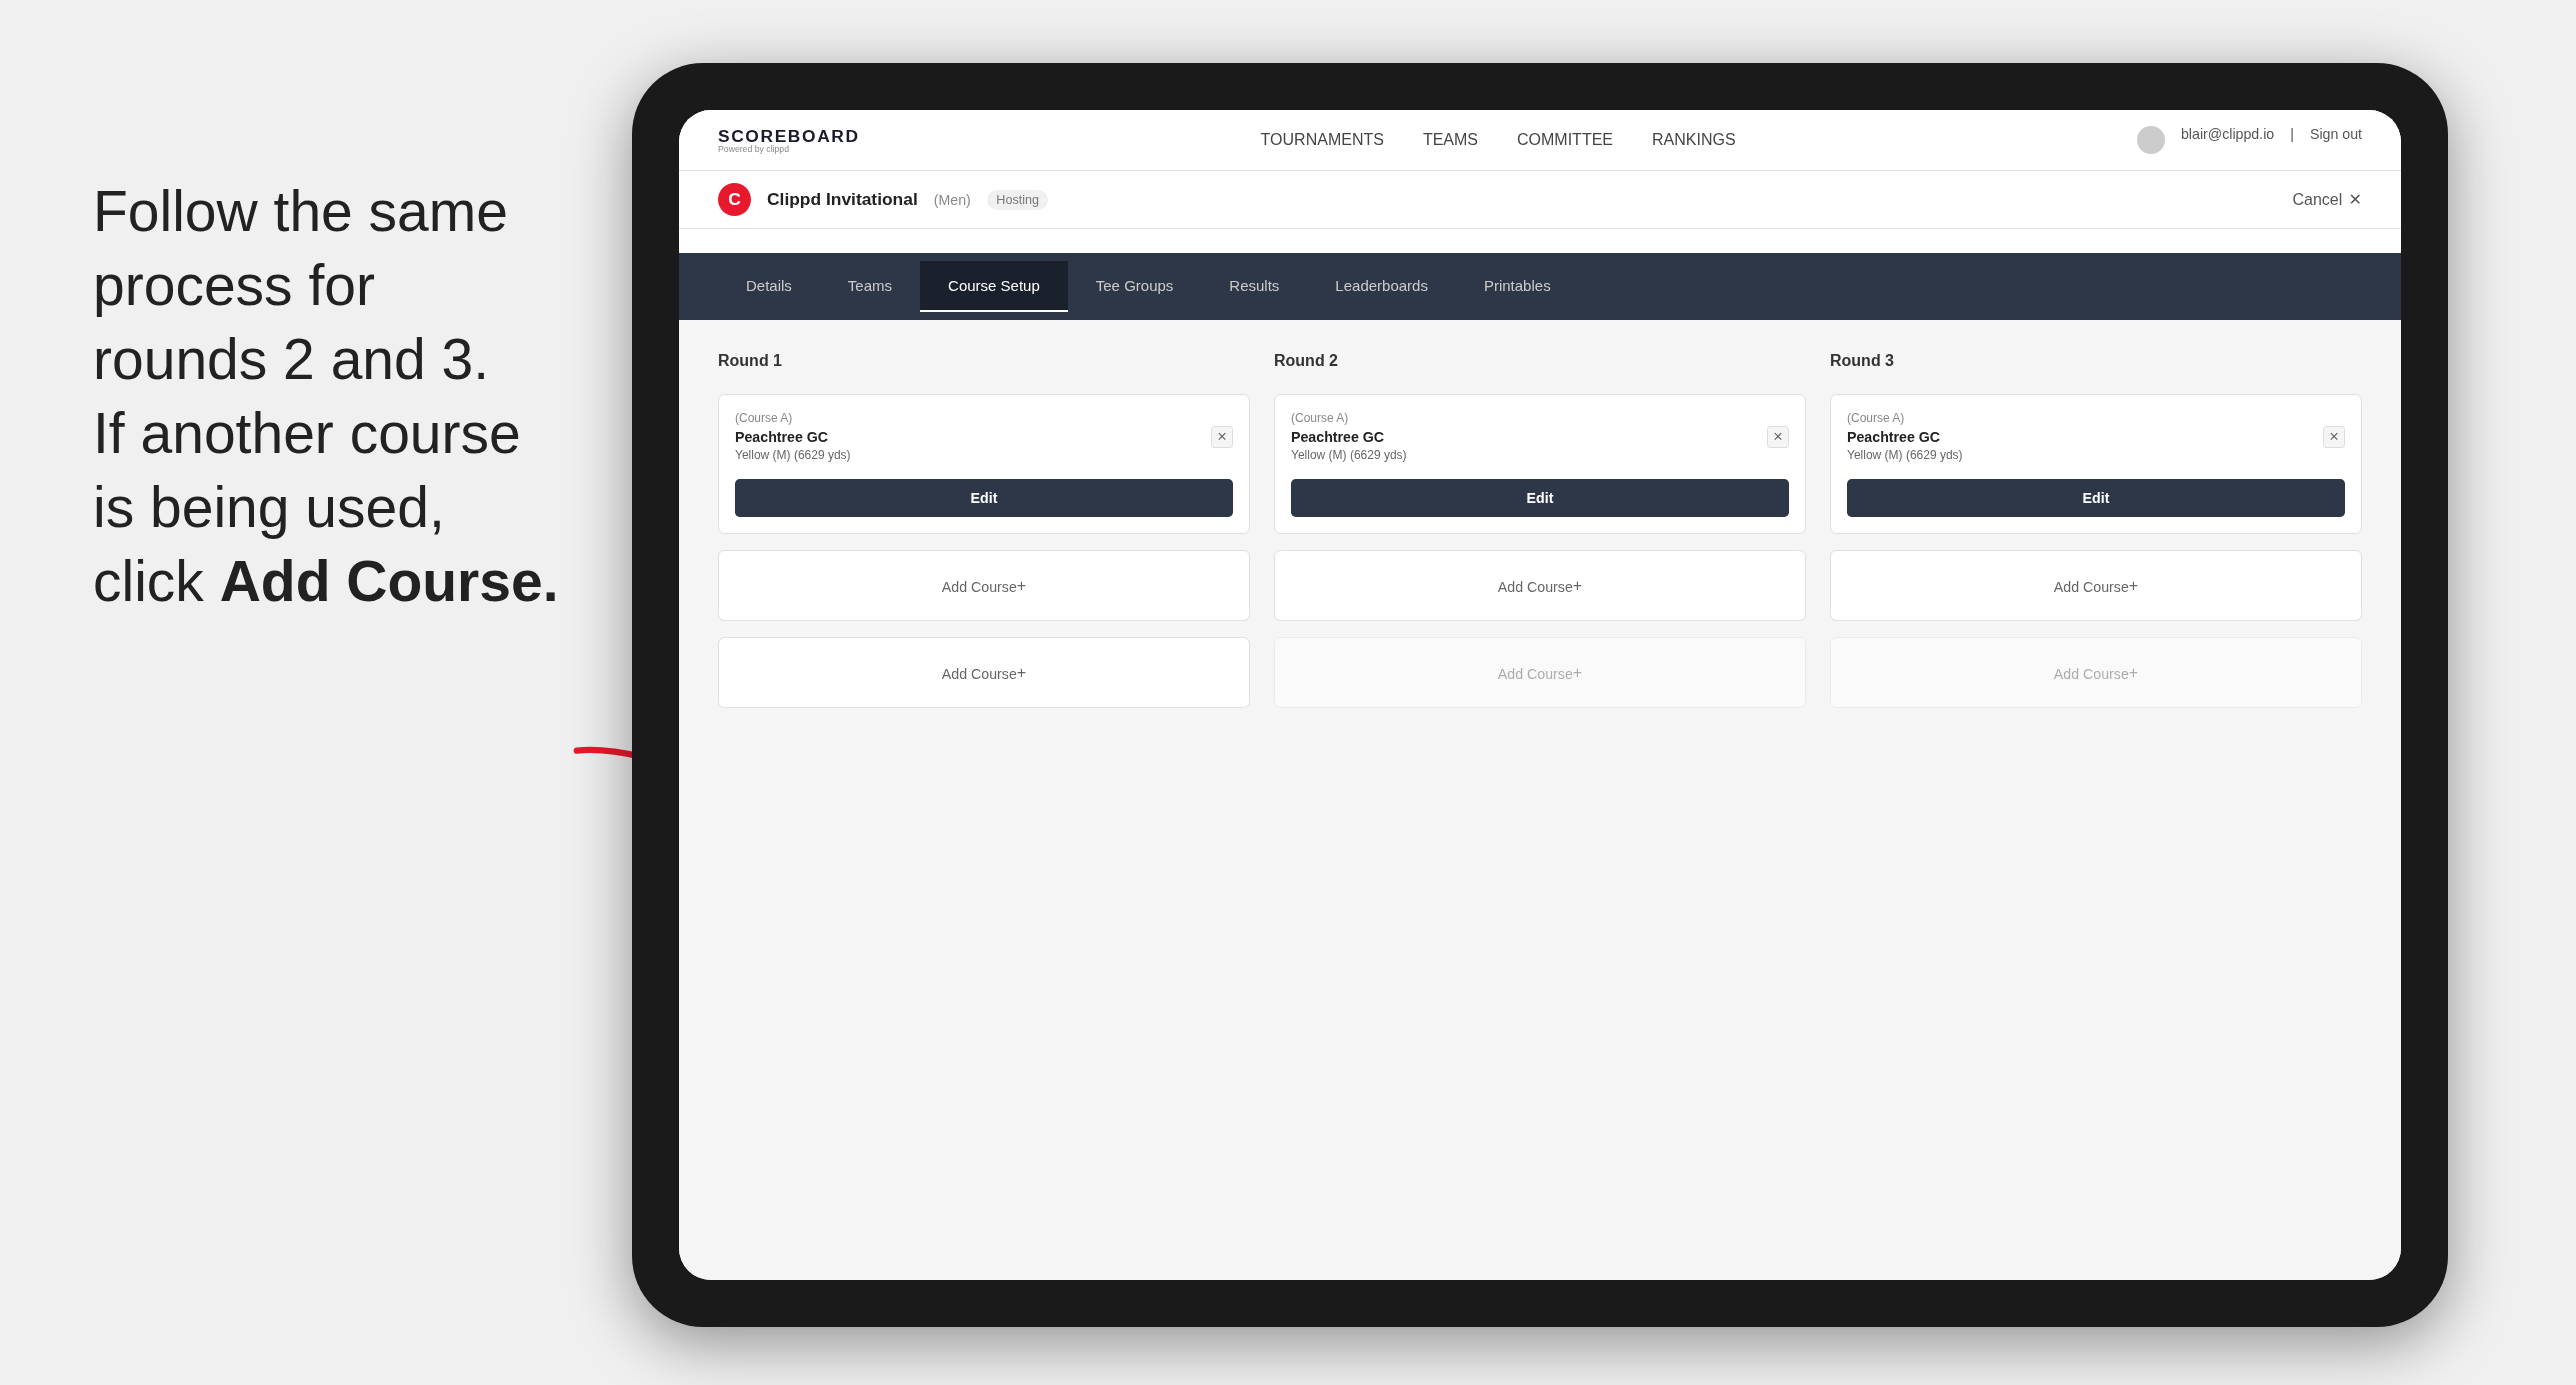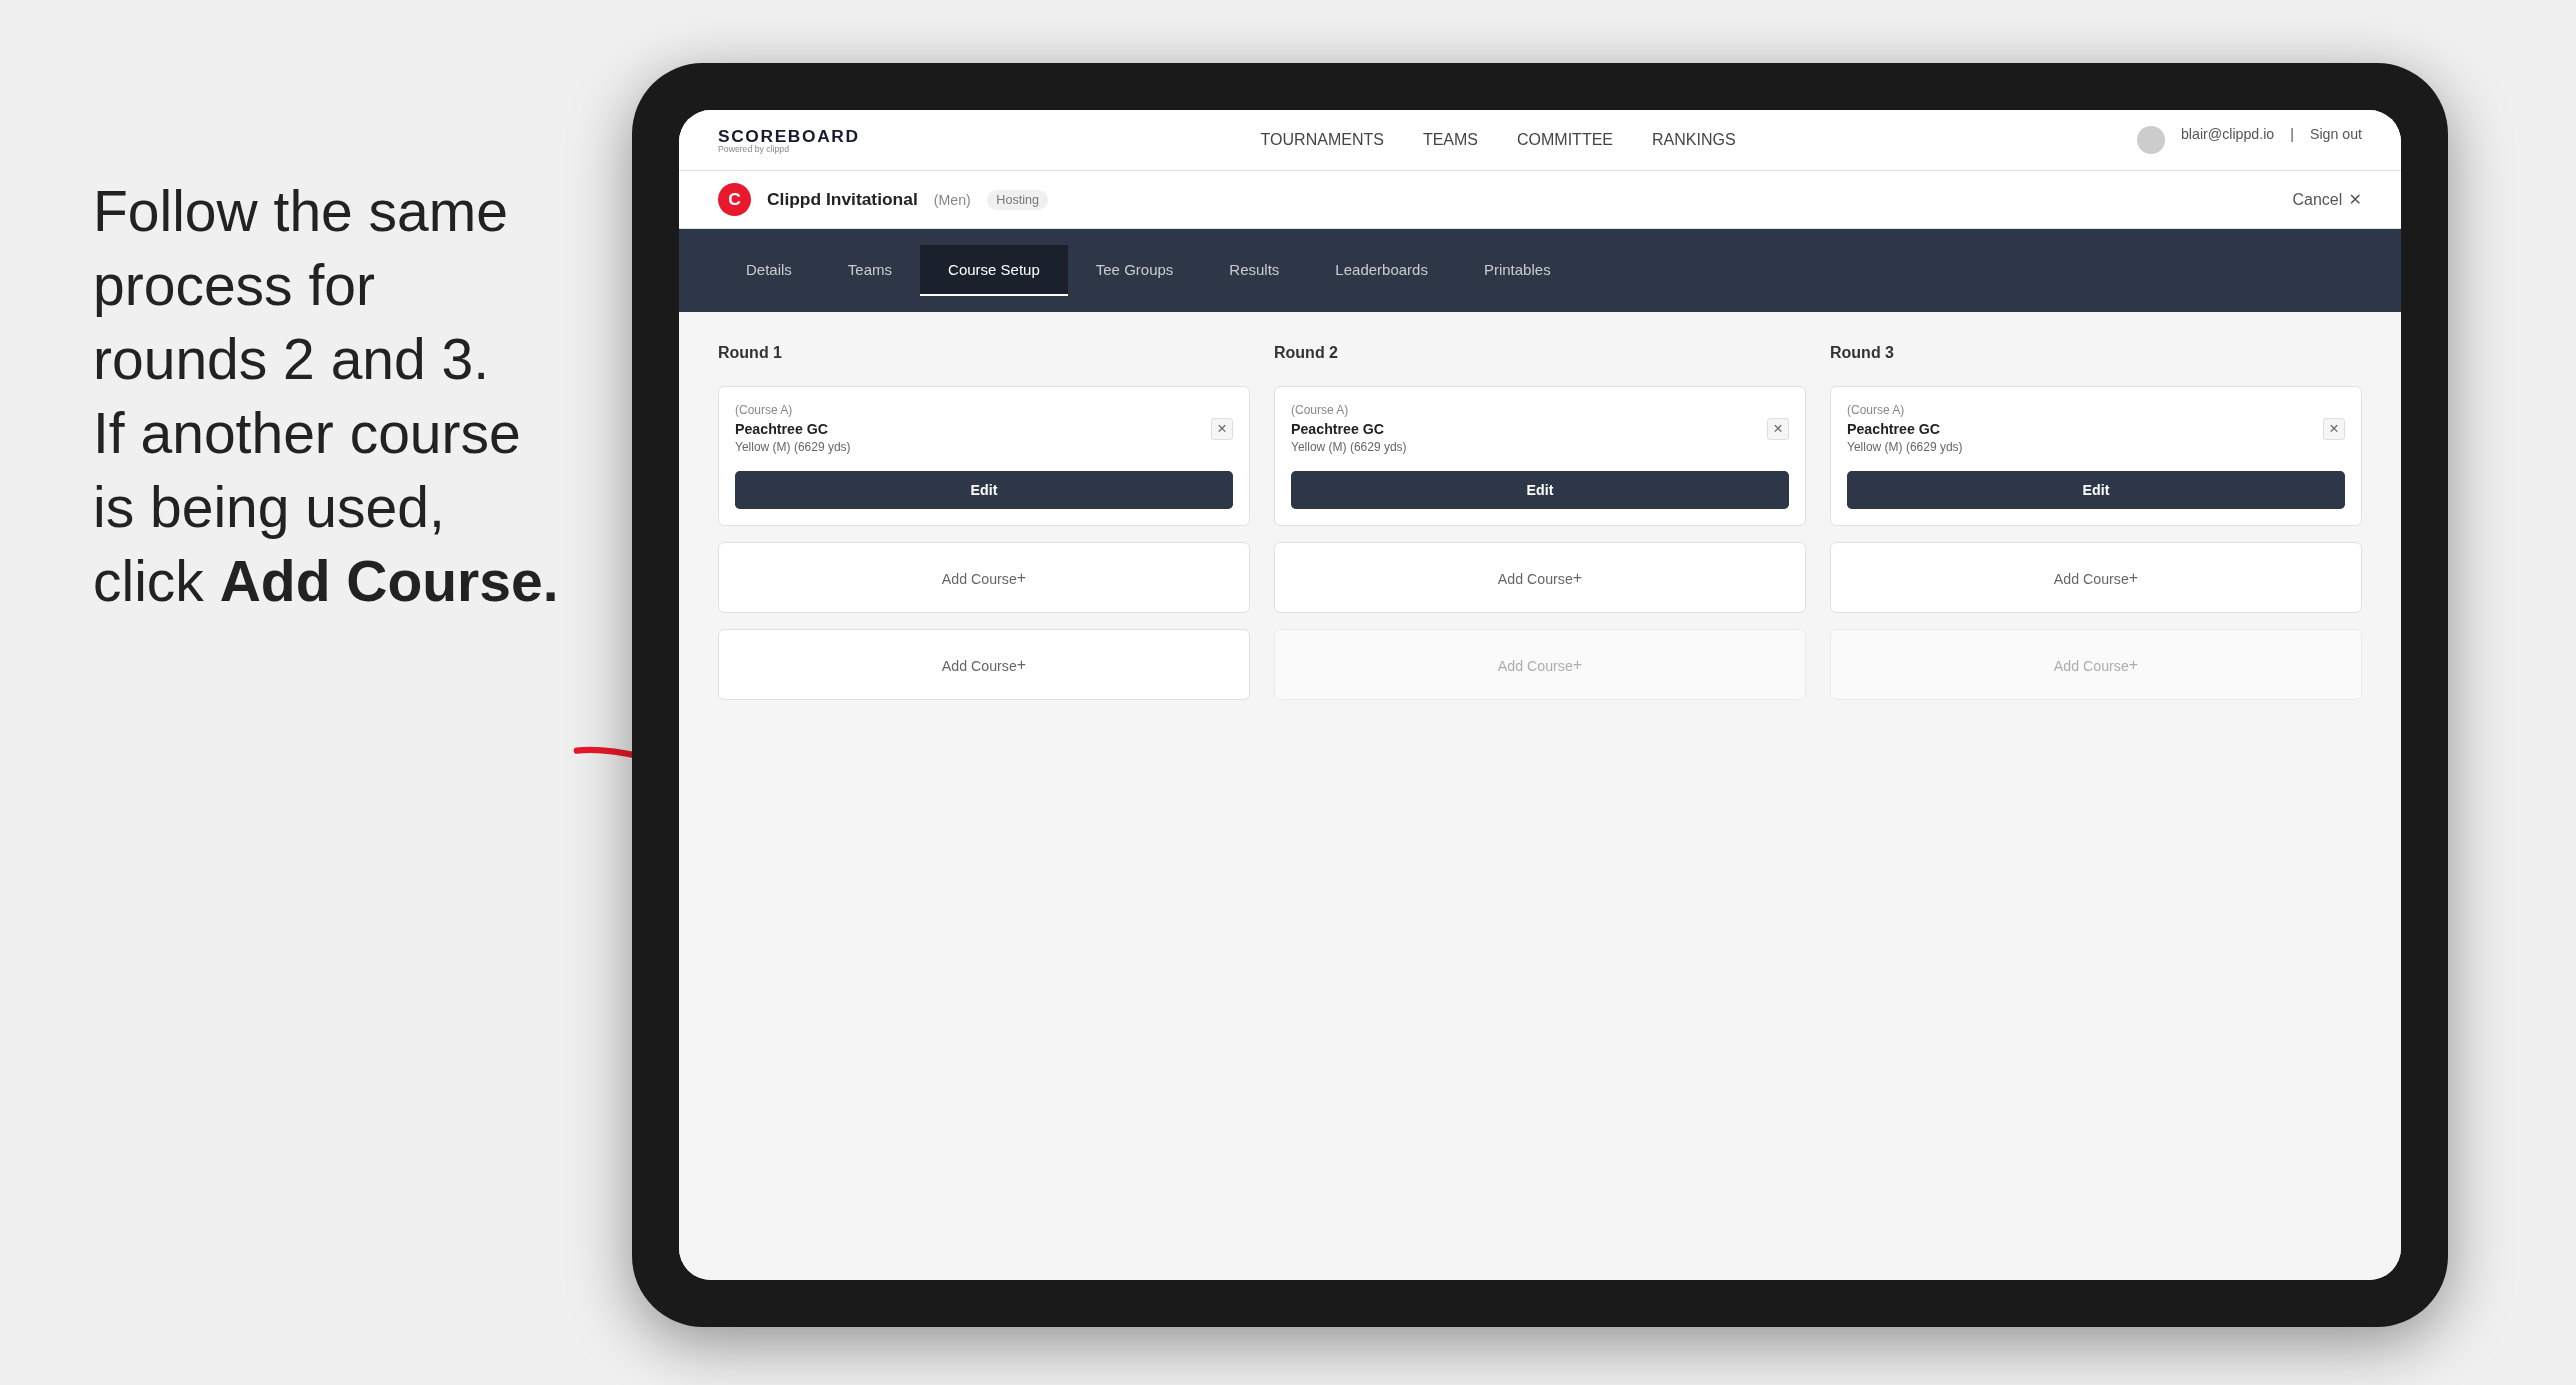--- a/index.html
+++ b/index.html
@@ -148,22 +148,23 @@
       background: #f0f0f0;
       padding: 3.2px 9.5px;
       border-radius: 10px;
     }
 
     
     .tab-bar {
       background: #2d3748;
       display: flex;
       align-items: center;
-      padding: 16px 39px;
+      padding: 8px 39px;
       flex-shrink: 0;
+      margin-top: 24px;
     }
     .tab {
       padding: 16px 28px;
       font-size: 15px;
       color: #ccc;
       cursor: pointer;
       border-bottom: 2.4px solid transparent;
     }
     .tab.active {
       color: #fff;

